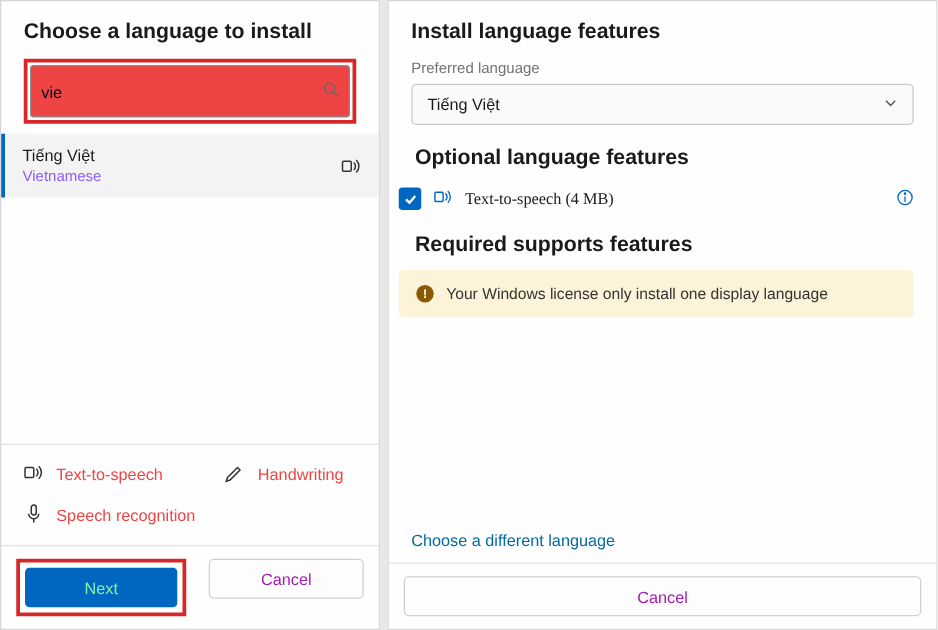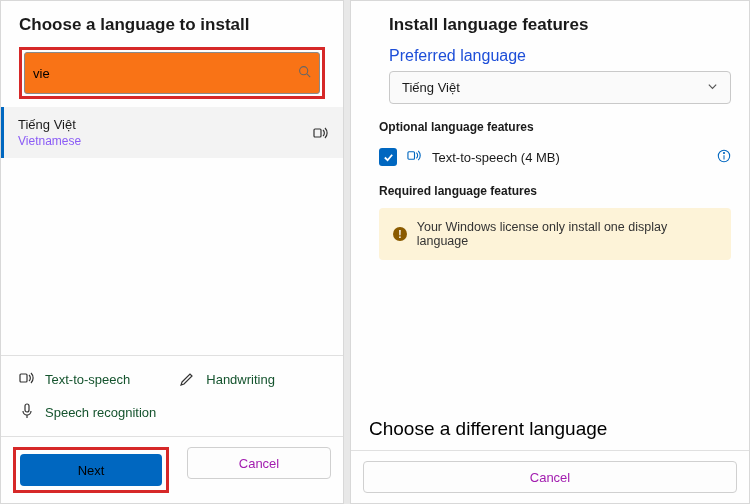--- a/index.html
+++ b/index.html
@@ -14,39 +14,39 @@
     color: #1a1a1a;
   }
   .pane {
     background: #fefefe;
     flex: 1;
     display: flex;
     flex-direction: column;
     border: 1px solid #d8d8d8;
     position: relative;
   }
-  .pane-left { width: 344px; flex: none; }
+  .pane-left { width: 304px; flex: none; }
   .pane-right { flex: 1; }
   .content { padding: 14px 18px 8px 18px; flex: none; }
   .grow { flex: 1; }
   h2 { font-size: 17px; font-weight: 600; margin-bottom: 12px; }
   h2.rt { padding-left: 10px; }
   .highlight-box {
     border: 3px solid #d62828;
     padding: 2px;
     margin-bottom: 4px;
   }
   .search-wrap {
     border: 1px solid #8a8a8a;
     border-radius: 3px;
     display: flex;
     align-items: center;
     padding: 20px 8px;
     height: 30px;
-    background: #f97316;
+    background: #ef4444;
     gap: 37px;
   }
   .search-wrap input {
     flex: 1; border: none; outline: none; font-size: 13px;
     background: transparent;
   }
   .search-icon { color: #666; }
   .lang-item {
     display: flex; align-items: center; justify-content: space-between;
     padding: 10px 14px;
@@ -57,75 +57,75 @@
   }
   .lang-item .texts { display: flex; flex-direction: column; gap: 2px; }
   .lang-native { font-size: 13px; }
   .lang-english { font-size: 12px; color: #8b5cf6; }
   .feature-icon svg { display: block; }
   .legend {
     border-top: 1px solid #e0e0e0;
     padding: 14px 18px;
     display: flex; flex-wrap: wrap;
     gap: 14px 50px;
-    font-size: 13px; color: #14532d;
+    font-size: 13px; color: #ef4444;
   }
   .legend .row { display: flex; align-items: center; gap: 10px; }
   .footer {
     border-top: 1px solid #e0e0e0;
     padding: 10px 12px;
     display: flex; gap: 18px;
   }
   .btn {
     flex: 1; height: 32px; border-radius: 4px;
     font-size: 13px; display: flex; align-items: center; justify-content: center;
     cursor: pointer; border: 1px solid transparent;
   }
-  .btn-primary { background: #0067c0; color: #000000; }
+  .btn-primary { background: #0067c0; color: #86efac; }
   .btn-secondary { background: #fdfdfd; border-color: #d0d0d0; color: #a21caf; }
   .hl-wrap { border: 3px solid #d62828; padding: 4px; flex: 1; display: flex; }
   .hl-wrap .btn { flex: 1; }
   
-  .label-sm { font-size: 16px; color: #1d4ed8; margin: 4px 0 6px 10px; }
+  .label-sm { font-size: 12px; color: #737373; margin: 4px 0 6px 10px; }
   .select {
     margin: 0 0 16px 10px;
     border: 1px solid #c9c9c9; border-radius: 4px;
     background: #fafafa;
     padding: 8px 12px;
     display: flex; justify-content: space-between; align-items: center;
     font-size: 13px;
   }
-  .section-head { font-size: 12px; font-weight: 600; margin: 4px 0 8px 0; }
+  .section-head { font-size: 17px; font-weight: 600; margin: 4px 0 8px 13px; }
   .feat-row {
     display: flex; align-items: center; gap: 10px;
     padding: 6px 0;
   }
   .checkbox {
     width: 18px; height: 18px; border-radius: 3px;
     display: flex; align-items: center; justify-content: center;
     background: #0067c0; color: #fff; font-size: 12px;
   }
-  .feat-label { flex: 1; font-size: 13px; }
+  .feat-label { flex: 1; font-size: 13px; font-family: Liberation Serif, serif; }
   .info-icon { color: #0067c0; font-size: 13px; }
   .req-row svg { opacity: 0.65; }
   .warn {
     margin-top: 10px;
     background: #fdf3d8;
     border-radius: 4px;
     padding: 12px 14px;
     display: flex; align-items: center; gap: 10px;
     font-size: 12.5px; color: #333;
   }
   .warn .dot {
     width: 14px; height: 14px; border-radius: 50%;
     background: #8a5a00; color: #fff;
     display: flex; align-items: center; justify-content: center;
     font-size: 10px; font-weight: bold;
   }
-  .link { color: #000000; font-size: 19px; padding: 10px 18px; cursor: pointer; }
+  .link { color: #0369a1; font-size: 13px; padding: 10px 18px; cursor: pointer; }
   svg { overflow: visible; }
 </style>
 </head>
 <body>
 
 <div class="pane pane-left">
   <div class="content">
     <h2>Choose a language to install</h2>
     <div class="highlight-box">
       <div class="search-wrap">
@@ -188,21 +188,21 @@
 
   <div class="footer">
     <div class="hl-wrap">
       <div class="btn btn-primary">Next</div>
     </div>
     <div class="btn btn-secondary">Cancel</div>
   </div>
 </div>
 
 <div class="pane pane-right">
-  <div class="content" style="padding-left:28px;">
+  <div class="content" style="padding-left:8px;">
     <h2 class="rt">Install language features</h2>
     <div class="label-sm">Preferred language</div>
     <div class="select">
       <span>Tiếng Việt</span>
       <span>
         <svg width="11" height="11" viewBox="0 0 12 12" fill="none" stroke="#555" stroke-width="1.3">
           <path d="M2 4 L6 8 L10 4"></path>
         </svg>
       </span>
     </div>
@@ -224,21 +224,21 @@
       <span class="feat-label">Text-to-speech (4 MB)</span>
       <span class="info-icon">
         <svg width="14" height="14" viewBox="0 0 16 16" fill="none" stroke="#0067c0" stroke-width="1.2">
           <circle cx="8" cy="8" r="6.5"></circle>
             <line x1="8" y1="7" x2="8" y2="12"></line>
             <circle cx="8" cy="4.5" r="0.6" fill="#0067c0"></circle>
         </svg>
       </span>
     </div>
 
-    <div class="section-head" style="margin-top:12px;">Required language features</div>
+    <div class="section-head" style="margin-top:12px;">Required supports features</div>
 
     <div class="warn">
       <div class="dot">!</div>
       <span>Your Windows license only install one display language</span>
     </div>
   </div>
 
   <div class="grow"></div>
 
   <div class="link">Choose a different language</div>

